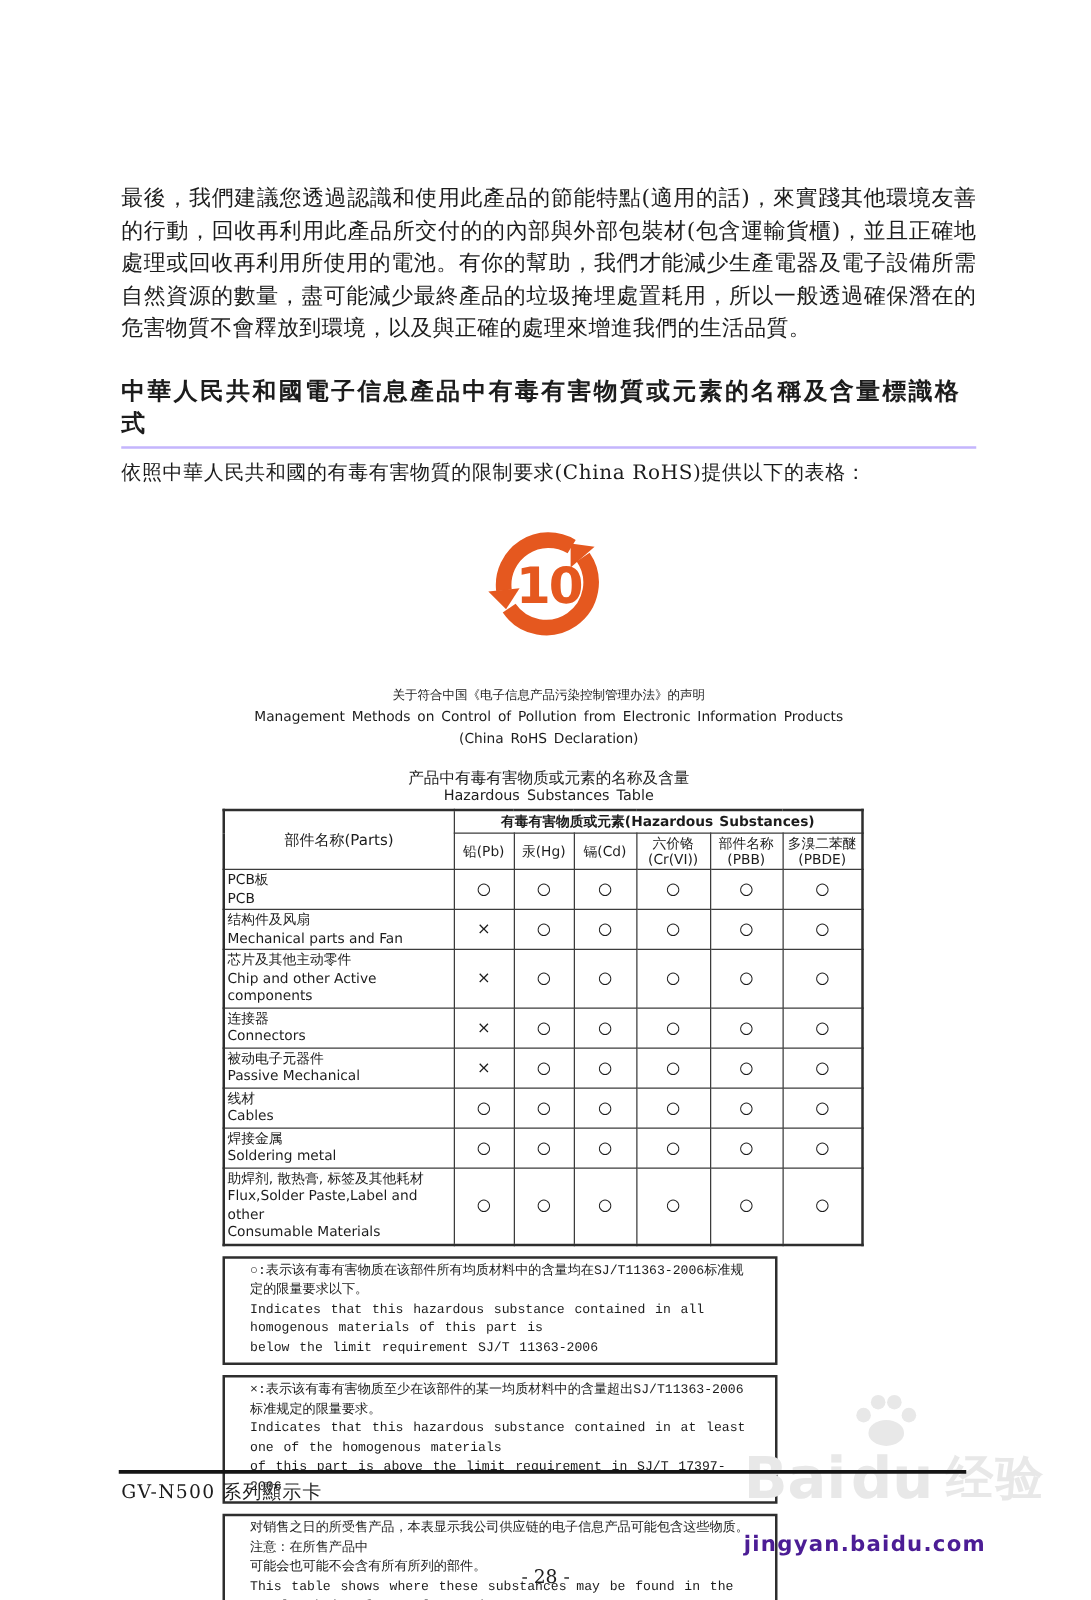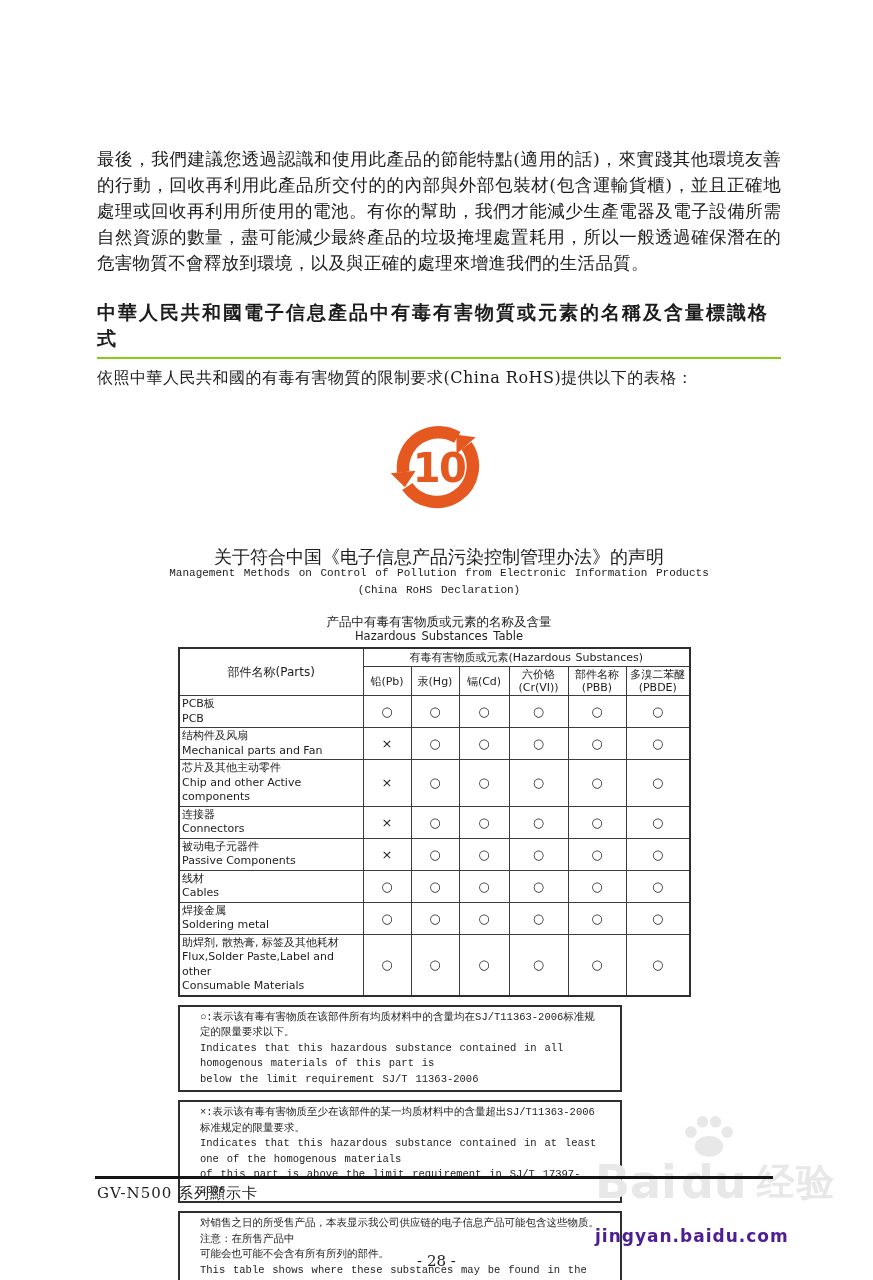--- a/index.html
+++ b/index.html
@@ -9,42 +9,42 @@
     font-family:"DejaVu Serif", serif; color:#1c1c1c; overflow:hidden;
   }
   .content { position:absolute; left:97px; top:146px; width:684px; }
 
   .intro {
     margin:0; font-size:17.5px; line-height:26px; text-align:justify;
     letter-spacing:0.3px;
   }
   .heading {
     margin:24px 0 0 0; font-size:19px; font-weight:bold; letter-spacing:2px;
-    padding-bottom:5px; border-bottom:2px solid #84cc16;
+    padding-bottom:5px; border-bottom:2px solid #c4b5fd;
   }
   .subline { margin:9px 0 0 0; font-size:16px; letter-spacing:0.5px; }
 
   .logo-wrap { text-align:center; margin-top:30px; height:100px; }
 
   .sans { font-family:"DejaVu Sans", "Liberation Sans", sans-serif; }
   .decl { margin-top:30px; text-align:center; line-height:15px; }
-  .decl-zh { font-size:18px; }
-  .decl-en { font-size:11px; margin-top:2px; word-spacing:2px;font-family:Liberation Mono, monospace; }
+  .decl-zh { font-size:10px; }
+  .decl-en { font-size:11px; margin-top:2px; word-spacing:2px; }
 
   .tbl-title { margin-top:16px; text-align:center; line-height:15px; }
   .tbl-title-zh { font-size:12.5px; }
   .tbl-title-en { font-size:11.5px; word-spacing:2px; }
 
   table.haz {
     border-collapse:collapse; table-layout:fixed; width:513px;
     margin:3px 0 0 81px; border:2px solid #2e2e2e;
     font-family:"DejaVu Sans", "Liberation Sans", sans-serif;
   }
   table.haz th, table.haz td { border:1px solid #3c3c3c; padding:1px 2px; }
-  th.sub-span { font-size:11px; font-weight:normal; padding:0; word-spacing:1px; }
+  th.sub-span { font-size:11px; font-weight:bold; padding:0; word-spacing:1px; }
   th.parts-h { font-size:12px; font-weight:normal; }
   th.col-h { font-size:11px; font-weight:normal; white-space:pre-line; line-height:13px; }
   td.part {
     font-size:11px; line-height:14.5px; white-space:pre-line;
     padding:2px 3px 2px 5px; vertical-align:middle;
   }
   td.mark { text-align:center; font-size:13px; vertical-align:middle; }
 
   .note {
     width:444px; margin:8px 0 0 81px; border:2px solid #2e2e2e;
@@ -169,21 +169,21 @@
 Connectors</td>
         <td class="mark">×</td>
         <td class="mark">○</td>
         <td class="mark">○</td>
         <td class="mark">○</td>
         <td class="mark">○</td>
         <td class="mark">○</td>
       </tr>
       <tr>
         <td class="part">被动电子元器件
-Passive Components</td>
+Passive Mechanical</td>
         <td class="mark">×</td>
         <td class="mark">○</td>
         <td class="mark">○</td>
         <td class="mark">○</td>
         <td class="mark">○</td>
         <td class="mark">○</td>
       </tr>
       <tr>
         <td class="part">线材
 Cables</td>

